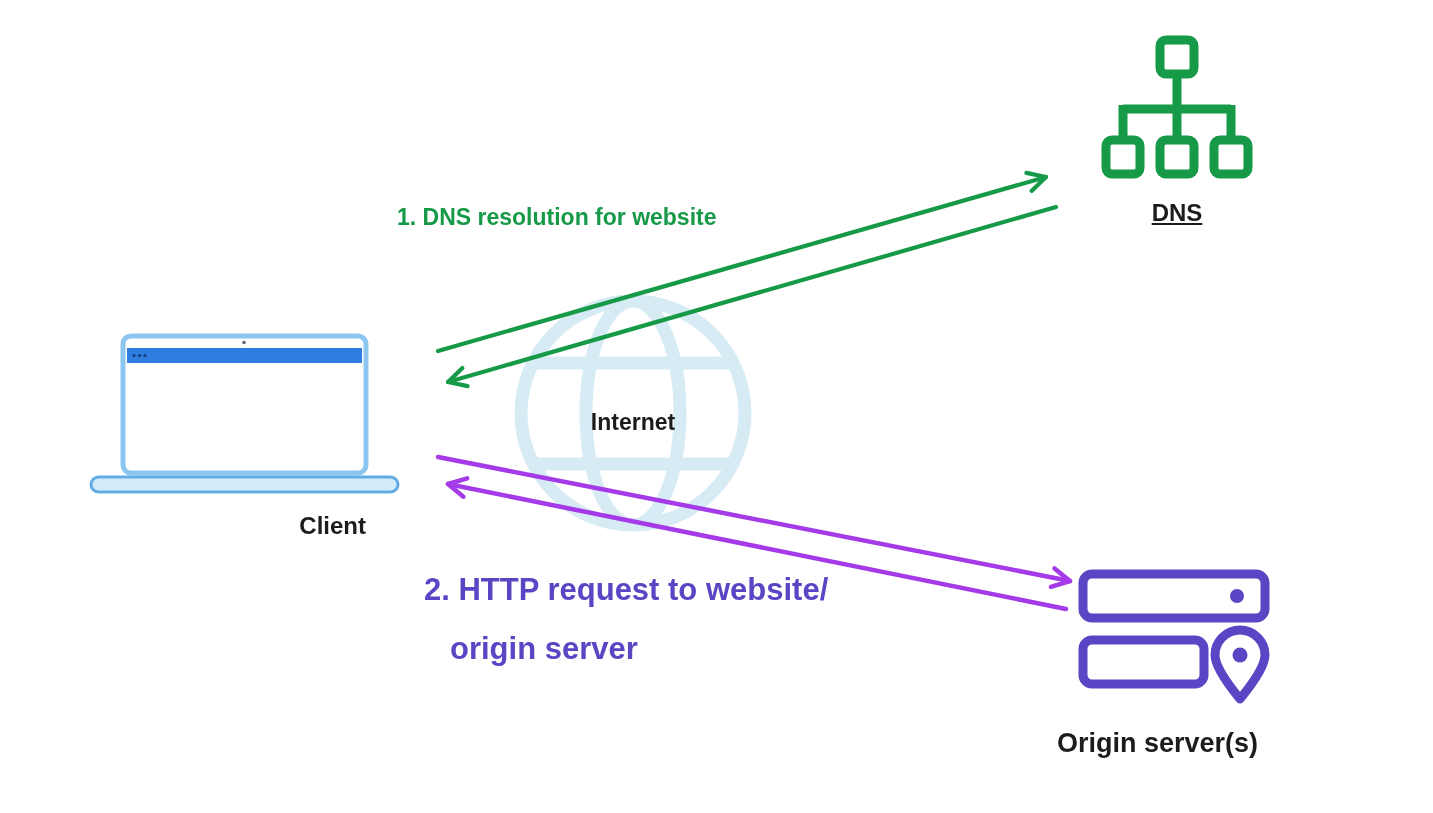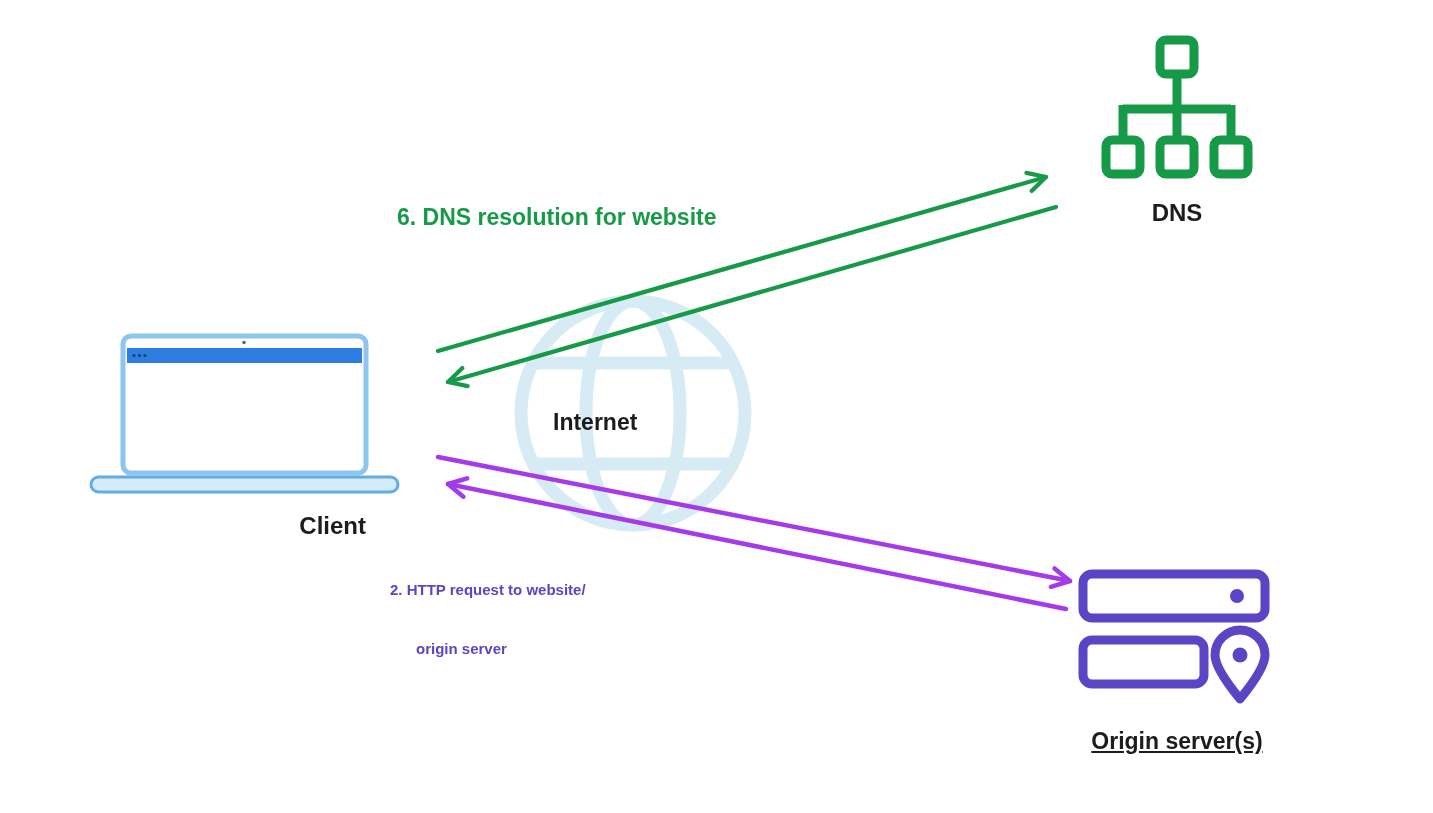--- a/index.html
+++ b/index.html
@@ -21,25 +21,25 @@
     width: 1433px;
     height: 813px;
   }
   .label {
     position: absolute;
     font-weight: 700;
     color: var(--text, #1c1c1c);
     white-space: nowrap;
   }
   .lbl-client   { left: 123px;  top: 512px; width: 243px; font-size: 24px; text-align: right; }
-  .lbl-internet { left: 553px;  top: 409px; width: 160px; font-size: 23px; text-align: left; }
-  .lbl-dns      { left: 1117px; top: 199px; width: 120px; font-size: 24px; text-align: center; }
-  .lbl-origin   { left: 1057px; top: 728px; width: 240px; font-size: 23px; text-align: center; text-decoration: underline; }
+  .lbl-internet { left: 553px;  top: 409px; width: 160px; font-size: 23px; text-align: center; }
+  .lbl-dns      { left: 1117px; top: 199px; width: 120px; font-size: 24px; text-align: center; text-decoration: underline; }
+  .lbl-origin   { left: 1057px; top: 728px; width: 240px; font-size: 27px; text-align: left; }
   .lbl-step1    { left: 397px;  top: 204px; font-size: 23px; color: var(--green, #169a47); }
-  .lbl-step2    { left: 390px;  top: 574px; font-size: 15px; color: var(--purple, #5b45c4); line-height: 31px; }
+  .lbl-step2    { left: 424px;  top: 574px; font-size: 31px; color: var(--purple, #5b45c4); line-height: 31px; }
   .lbl-step2 span { display: block; }
   .lbl-step2 .indent { padding-left: 26px; margin-top: 28px; }
 
   .s-green        { stroke: var(--green, #169a47); }
   .s-purple       { stroke: var(--purple, #5b45c4); }
   .s-purple-arrow { stroke: var(--purple-arrow, #a43ae8); }
   .s-globe        { stroke: var(--globe, #d7ebf5); }
   .s-screen       { stroke: var(--laptop-screen-stroke, #8cc6f0); }
   .s-base         { stroke: var(--laptop-base-stroke, #62ace6); }
   .f-purple       { fill: var(--purple, #5b45c4); }
@@ -100,21 +100,21 @@
     <g fill="none" class="s-purple-arrow" stroke-width="4.5" stroke-linecap="round" stroke-linejoin="round">
       <line x1="438" y1="457" x2="1070" y2="581"></line>
       <path d="M1054.5 568.4 L1070 581 L1050.9 586.8"></path>
     </g>
     <g fill="none" class="s-purple-arrow" stroke-width="4.5" stroke-linecap="round" stroke-linejoin="round">
       <line x1="1066" y1="609" x2="448" y2="484"></line>
       <path d="M463.4 496.7 L448 484 L467.2 478.3"></path>
     </g>
   </svg>
 
-  <div class="label lbl-step1">6. DNS resolution for website</div>
+  <div class="label lbl-step1">1. DNS resolution for website</div>
 
   <div class="label lbl-step2">
     <span>2. HTTP request to website/</span>
     <span class="indent">origin server</span>
   </div>
 
   <div class="label lbl-client">Client</div>
   <div class="label lbl-internet">Internet</div>
   <div class="label lbl-dns">DNS</div>
   <div class="label lbl-origin">Origin server(s)</div>

